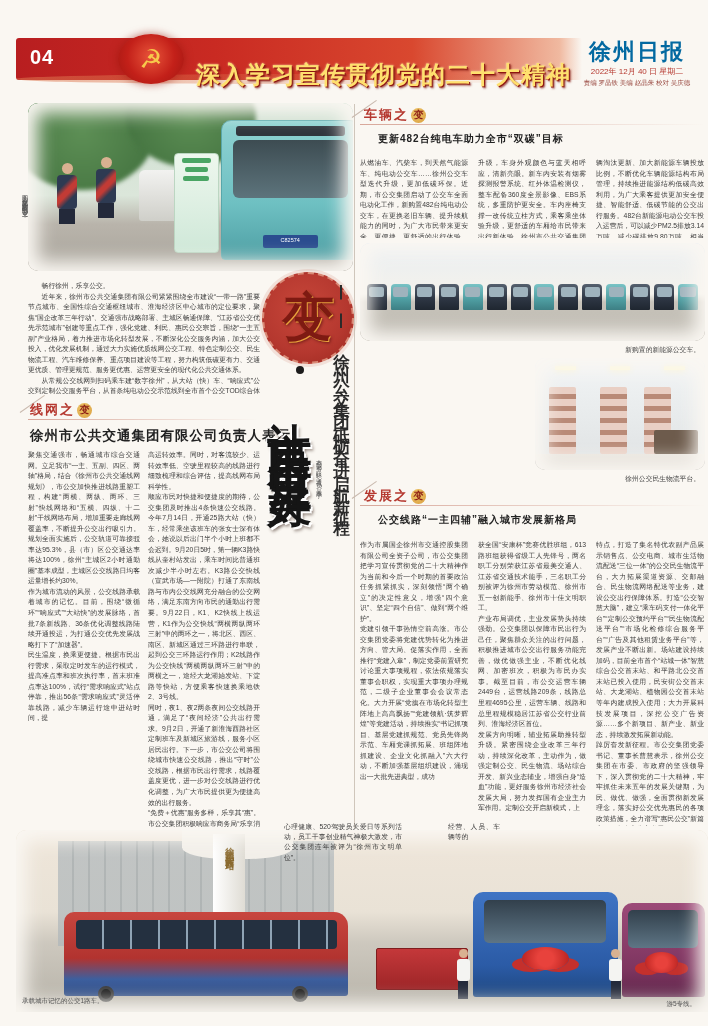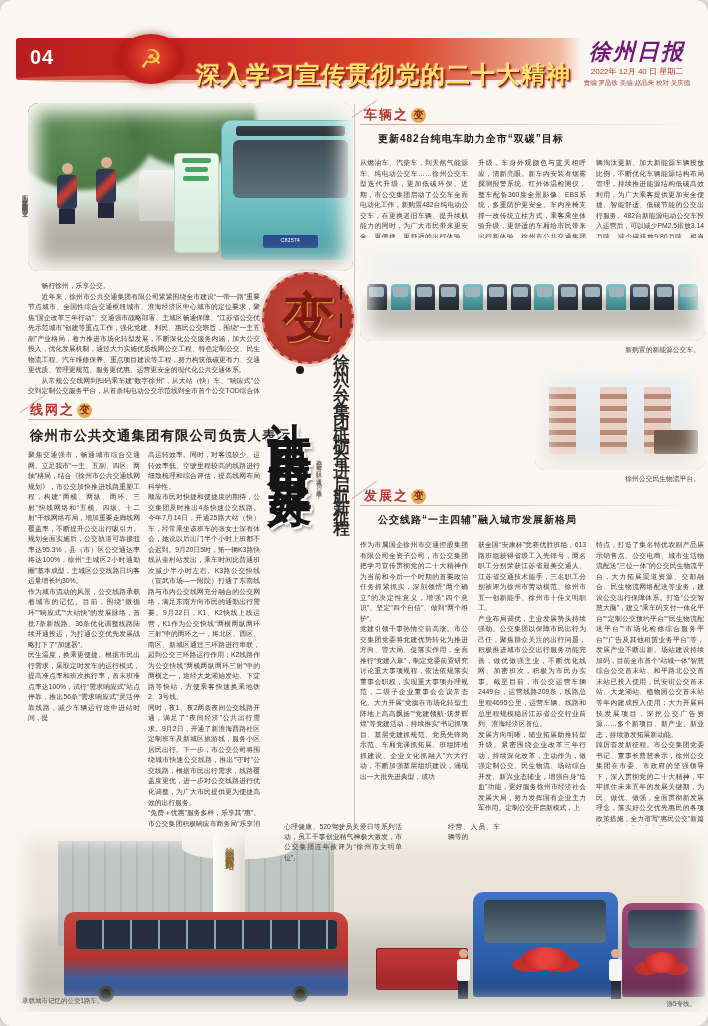--- a/index.html
+++ b/index.html
@@ -1,35 +1,35 @@
 <!DOCTYPE html>
 <html><head>
 <meta charset="utf-8">
 <style>
   html,body{margin:0;padding:0;background:#e9e6e0;font-family:"Liberation Sans",sans-serif;}
   .page{position:relative;width:708px;height:1026px;background:#faf7f2;overflow:hidden;margin:0 auto;
-        box-shadow:0 0 6px rgba(0,0,0,.25);border-radius:12px;}
+        box-shadow:0 0 6px rgba(0,0,0,.25);}
   .abs{position:absolute;}
   .v{writing-mode:vertical-rl;}
   
   .banner{left:16px;top:38px;width:566px;height:42px;border-radius:3px;
     background:linear-gradient(90deg,#b81e20 0%,#c92a22 35%,#d9482f 70%,#f0b9a0 96%,rgba(240,200,180,0) 100%);}
   .banner-swoosh{left:16px;top:74px;width:560px;height:10px;border-radius:50%;
     background:linear-gradient(90deg,rgba(222,120,80,.55),rgba(247,214,190,0));}
   .page-num{left:30px;top:46px;color:#fff;font-size:20px;font-weight:bold;letter-spacing:1px;}
   .emblem{left:118px;top:34px;width:66px;height:50px;border-radius:50%;
     background:radial-gradient(circle at 50% 45%,#e8543a 0%,#c32019 55%,#a01712 100%);
     box-shadow:0 0 8px rgba(150,20,10,.6);display:flex;align-items:center;justify-content:center;}
   .emblem span{color:#f7c84b;font-size:26px;line-height:1;}
   .banner-title{left:196px;top:43px;width:372px;text-align:center;color:#ffe06e;
     font-size:24px;font-weight:900;letter-spacing:1px;white-space:nowrap;
     text-shadow:1px 1px 0 #8e1410,2px 2px 2px rgba(120,10,5,.7),0 0 2px #fff3c0;margin-top:16px;}
   .masthead{right:10px;top:40px;width:122px;text-align:center;}
-  .masthead .name{font-family:"DejaVu Serif",serif;font-weight:bold;font-style:italic;
-    font-size:22px;color:#701a75;letter-spacing:2px;line-height:1;text-align:center;}
+  .masthead .name{font-family:"DejaVu Serif",serif;font-weight:bold;
+    font-size:22px;color:#0369a1;letter-spacing:2px;line-height:1;text-align:center;}
   .masthead .date{font-size:8px;color:#b5382f;margin-top:4px;}
   .masthead .credits{font-size:6.5px;color:#9a4a42;margin-top:2px;}
   
   .label{display:flex;align-items:center;gap:2px;}
   .label .pre{font-family:"DejaVu Serif",serif;font-weight:bold;font-size:13px;color:#b5382f;letter-spacing:2px;}
   .label .gold{width:15px;height:15px;border-radius:50%;background:radial-gradient(circle at 40% 35%,#f0c96a,#d89b3c);
     color:#8c1d15;font-size:10px;font-weight:bold;display:flex;align-items:center;justify-content:center;}
   .label-rule{height:1px;background:linear-gradient(90deg,#d8a79a,rgba(216,167,154,0));}
   .slash{width:30px;height:1px;background:#c9b9ae;transform:rotate(-35deg);transform-origin:left;}
   .headline{font-weight:900;color:#222;font-size:10px;letter-spacing:1px;white-space:nowrap;}

